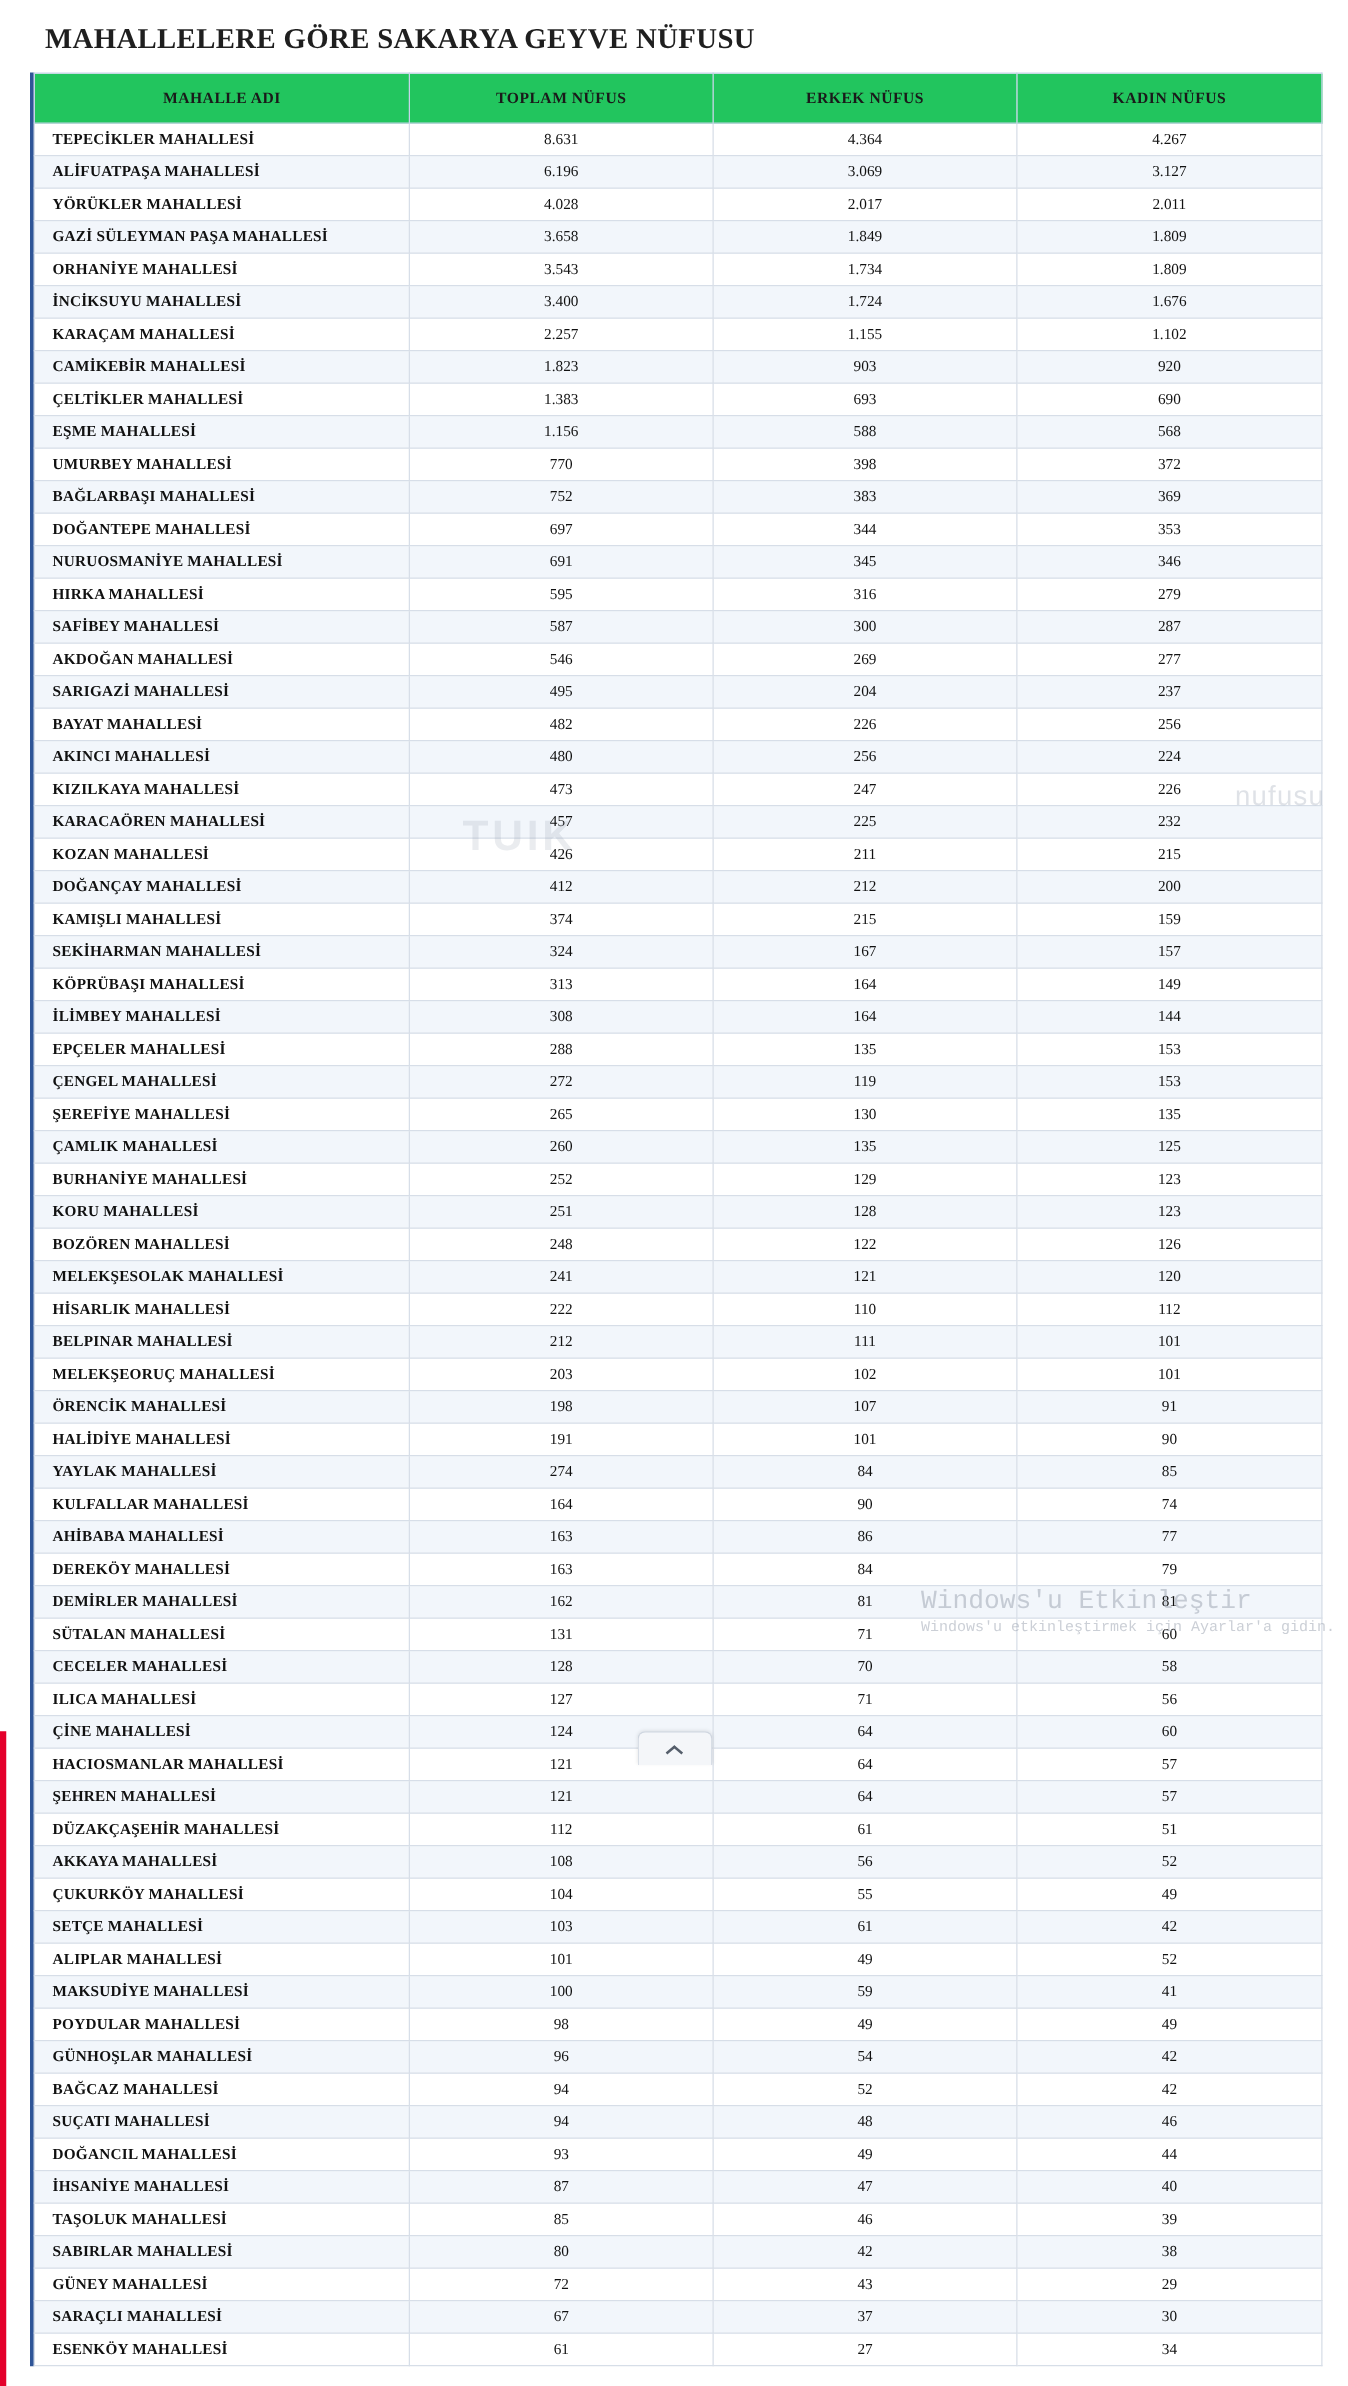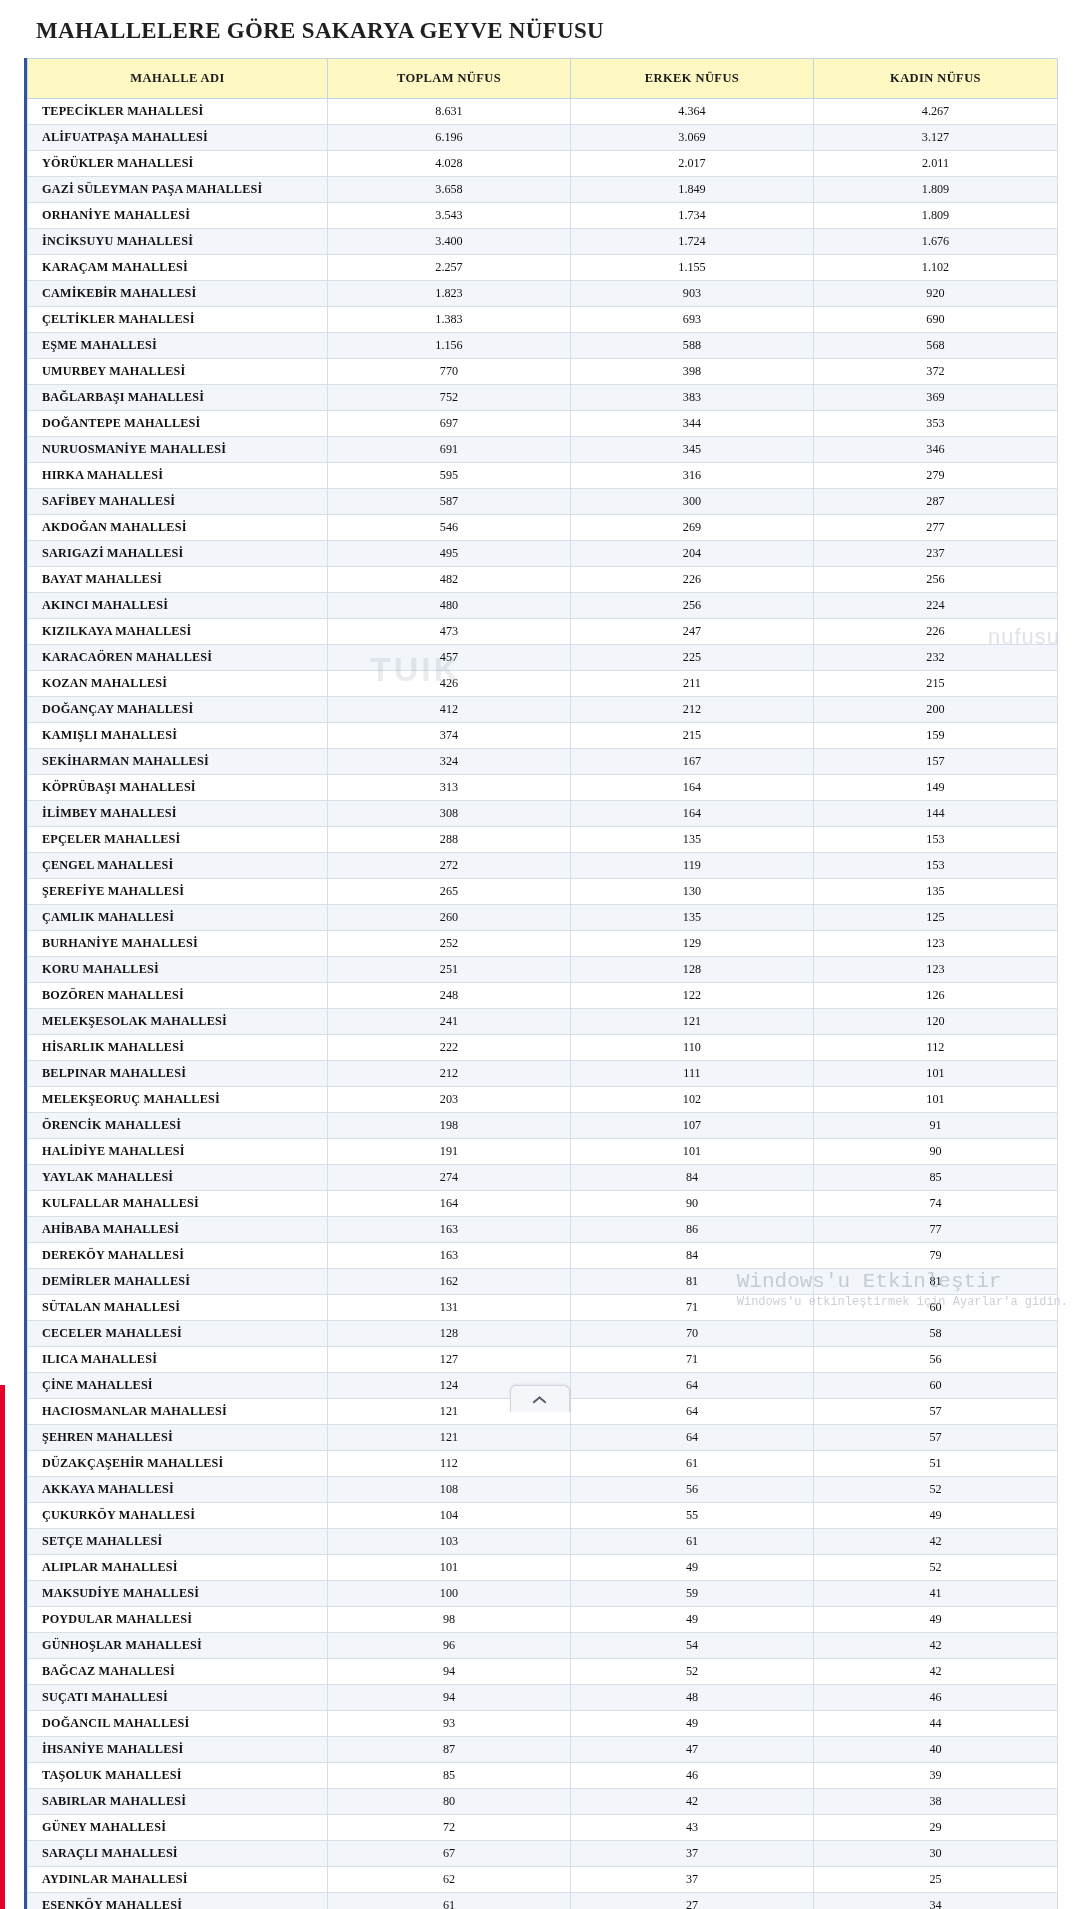--- a/index.html
+++ b/index.html
@@ -34,21 +34,21 @@
     border-left: 3px solid #2f5597;
     box-sizing: border-box;
   }
   table.pop {
     width: 1030px;
     border-collapse: collapse;
     table-layout: fixed;
     font-size: 12px;
   }
   table.pop thead th {
-    background: #fef9c3;
+    background: #22c55e;
     color: #1a1a1a;
     font-weight: bold;
     font-size: 12.5px;
     letter-spacing: 0.4px;
     padding: 12px 6px;
     border: 1px solid #c5d4e8;
     text-align: center;
   }
   table.pop thead th.col-name {
     text-align: center;
@@ -582,26 +582,20 @@
             <td>43</td>
             <td>29</td>
           </tr>
           <tr>
             <td class="name">SARAÇLI MAHALLESİ</td>
             <td>67</td>
             <td>37</td>
             <td>30</td>
           </tr>
           <tr>
-            <td class="name">AYDINLAR MAHALLESİ</td>
-            <td>62</td>
-            <td>37</td>
-            <td>25</td>
-          </tr>
-          <tr>
             <td class="name">ESENKÖY MAHALLESİ</td>
             <td>61</td>
             <td>27</td>
             <td>34</td>
           </tr>
         </tbody>
     </table>
   </div>
 
   <div class="wm-center">TUIK</div>

